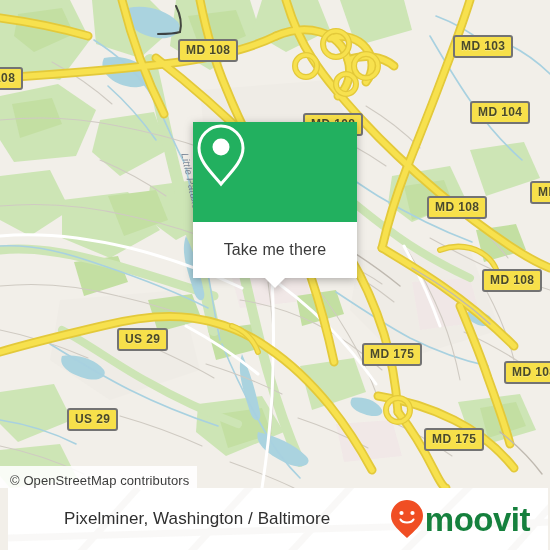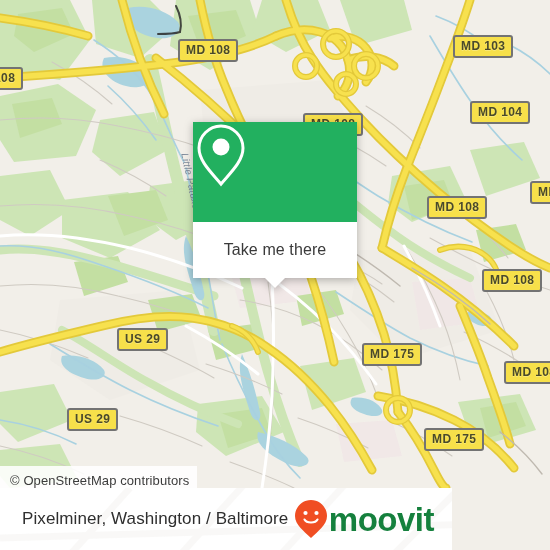--- a/index.html
+++ b/index.html
@@ -80,24 +80,25 @@
     padding:0 8px 0 10px;
     display:flex;align-items:flex-end;
     background:rgba(255,255,255,.88);
     color:#3c3c3c;
     font-size:13px;
     letter-spacing:.1px;
   }
 
   
   #bottombar{
-    position:absolute;left:0;top:488px;
-    width:452px;height:62px;
+    position:absolute;left:8px;top:488px;
+    width:506px;height:62px;
     background:#ffffff;
     overflow:hidden;
+    padding-left:34px;
   }
   #bottombar .watermark{position:absolute;left:0;top:-40px;opacity:.5;}
   #bottom-inner{
     position:relative;
     height:62px;
     display:flex;align-items:center;justify-content:space-between;
     padding:0 18px 0 22px;
     box-sizing:border-box;
   }
   #place-name{

